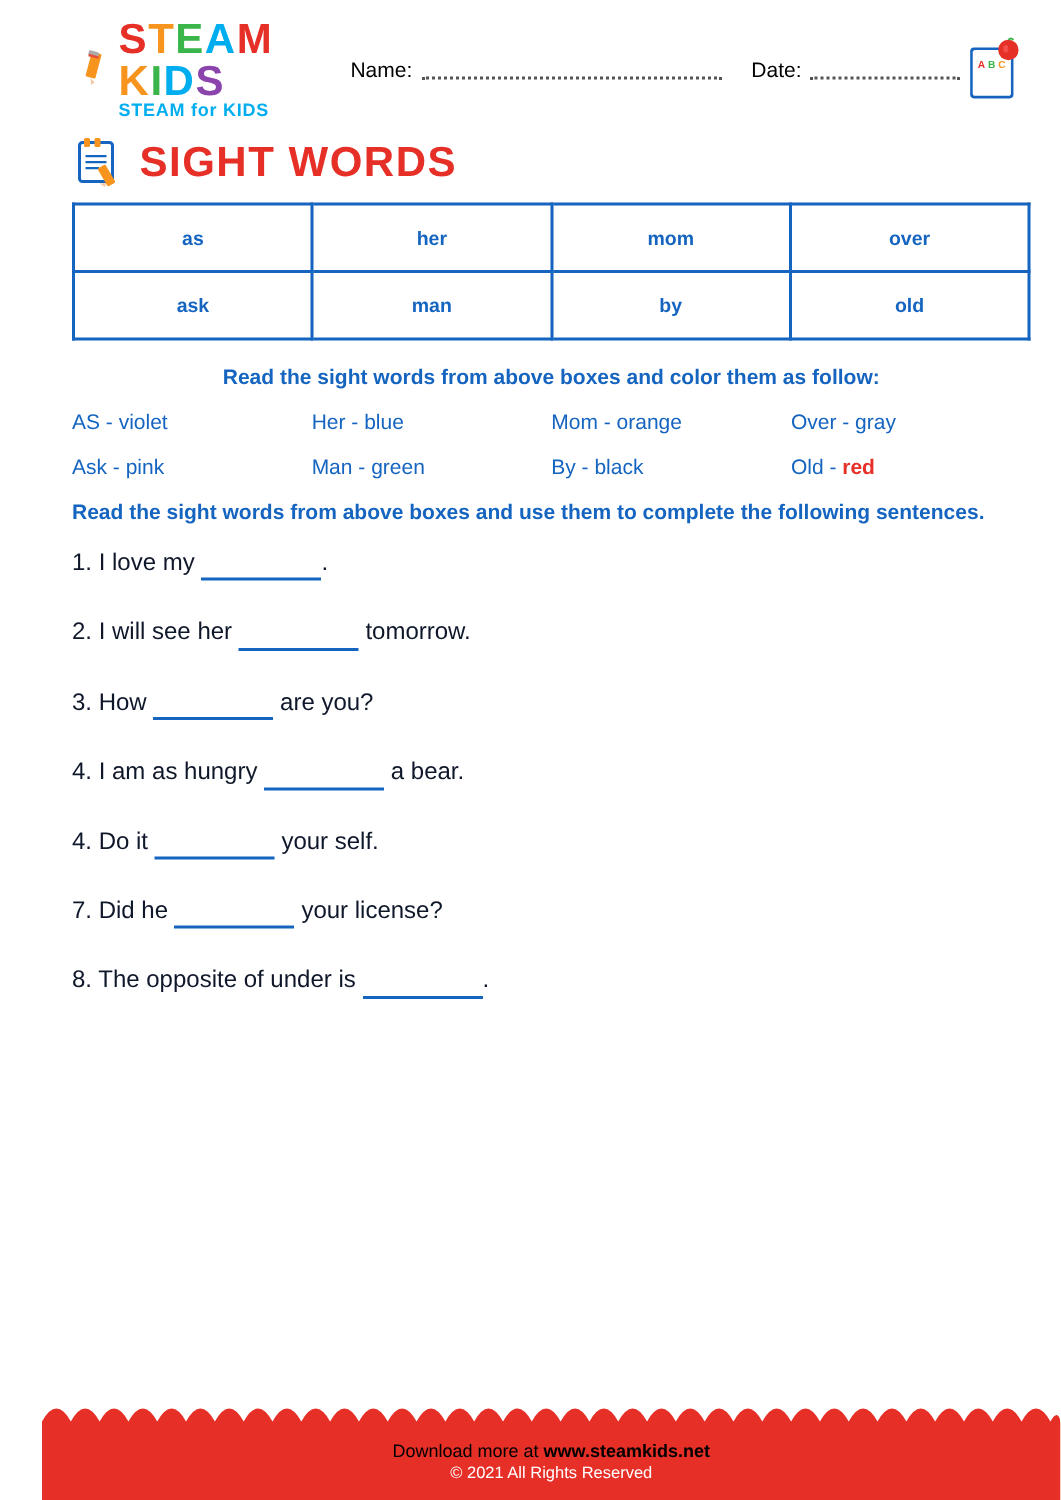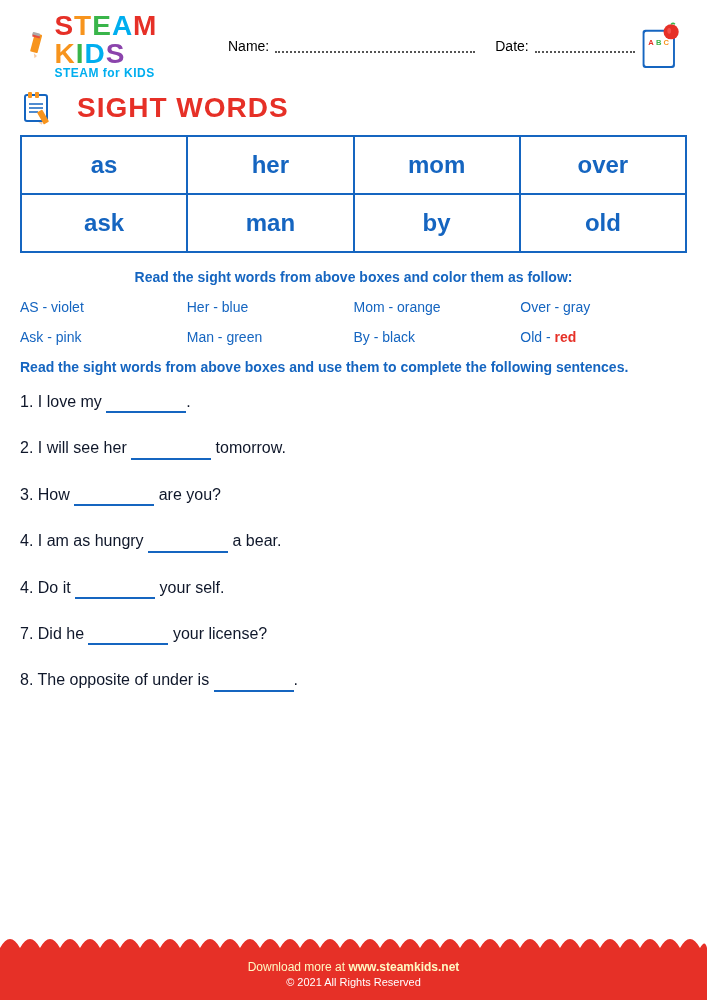--- a/index.html
+++ b/index.html
@@ -82,21 +82,21 @@
     .abc-icon {
       width: 55px;
       height: 55px;
     }
 
     
     .title-row {
       display: flex;
       align-items: center;
       padding: 4px 20px 10px 20px;
-      gap: 22px;
+      gap: 10px;
     }
 
     .sight-words-title {
       font-size: 28px;
       font-weight: 900;
       color: #e63027;
       text-transform: uppercase;
       letter-spacing: 1px;
     }
 
@@ -108,21 +108,21 @@
     .word-table {
       width: 100%;
       border-collapse: collapse;
       border: 2px solid #1565c0;
     }
 
     .word-table td {
       border: 2px solid #1565c0;
       text-align: center;
       padding: 14px 10px;
-      font-size: 24px;
+      font-size: 13px;
       font-weight: bold;
       color: #1565c0;
       width: 25%;
     }
 
     
     .instructions {
       padding: 0 20px;
       margin-bottom: 10px;
     }
@@ -178,33 +178,34 @@
     
     .footer {
       background: #e63027;
       padding: 12px 20px;
       text-align: center;
       position: relative;
     }
 
     .footer-text {
       font-size: 12px;
-      color: #fef9c3;
+      color: #000000;
     }
 
     .footer-copyright {
       font-size: 11px;
       color: #fff;
       margin-top: 2px;
     }
 
     .page-wrapper {
       display: flex;
       flex-direction: column;
       min-height: 1000px;
+      padding-left: 28px;
     }
 
     .content-area {
       flex: 1;
     }
 
     
     .logo-icon-wrap {
       display: flex;
       align-items: center;

